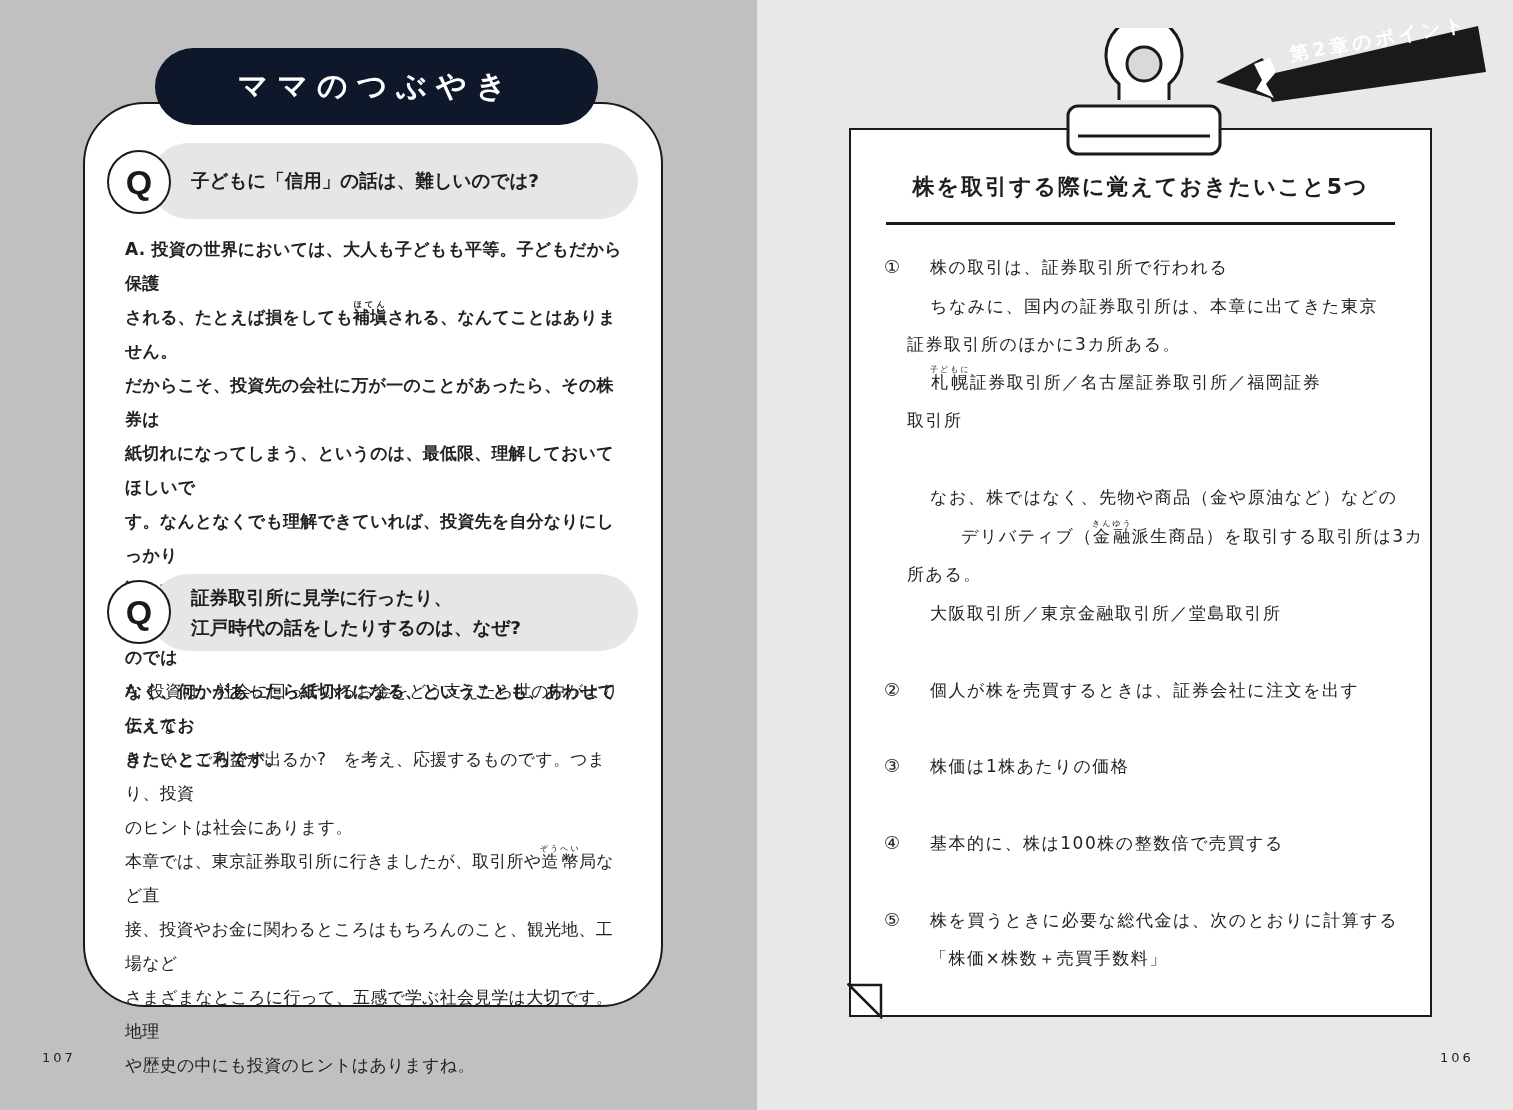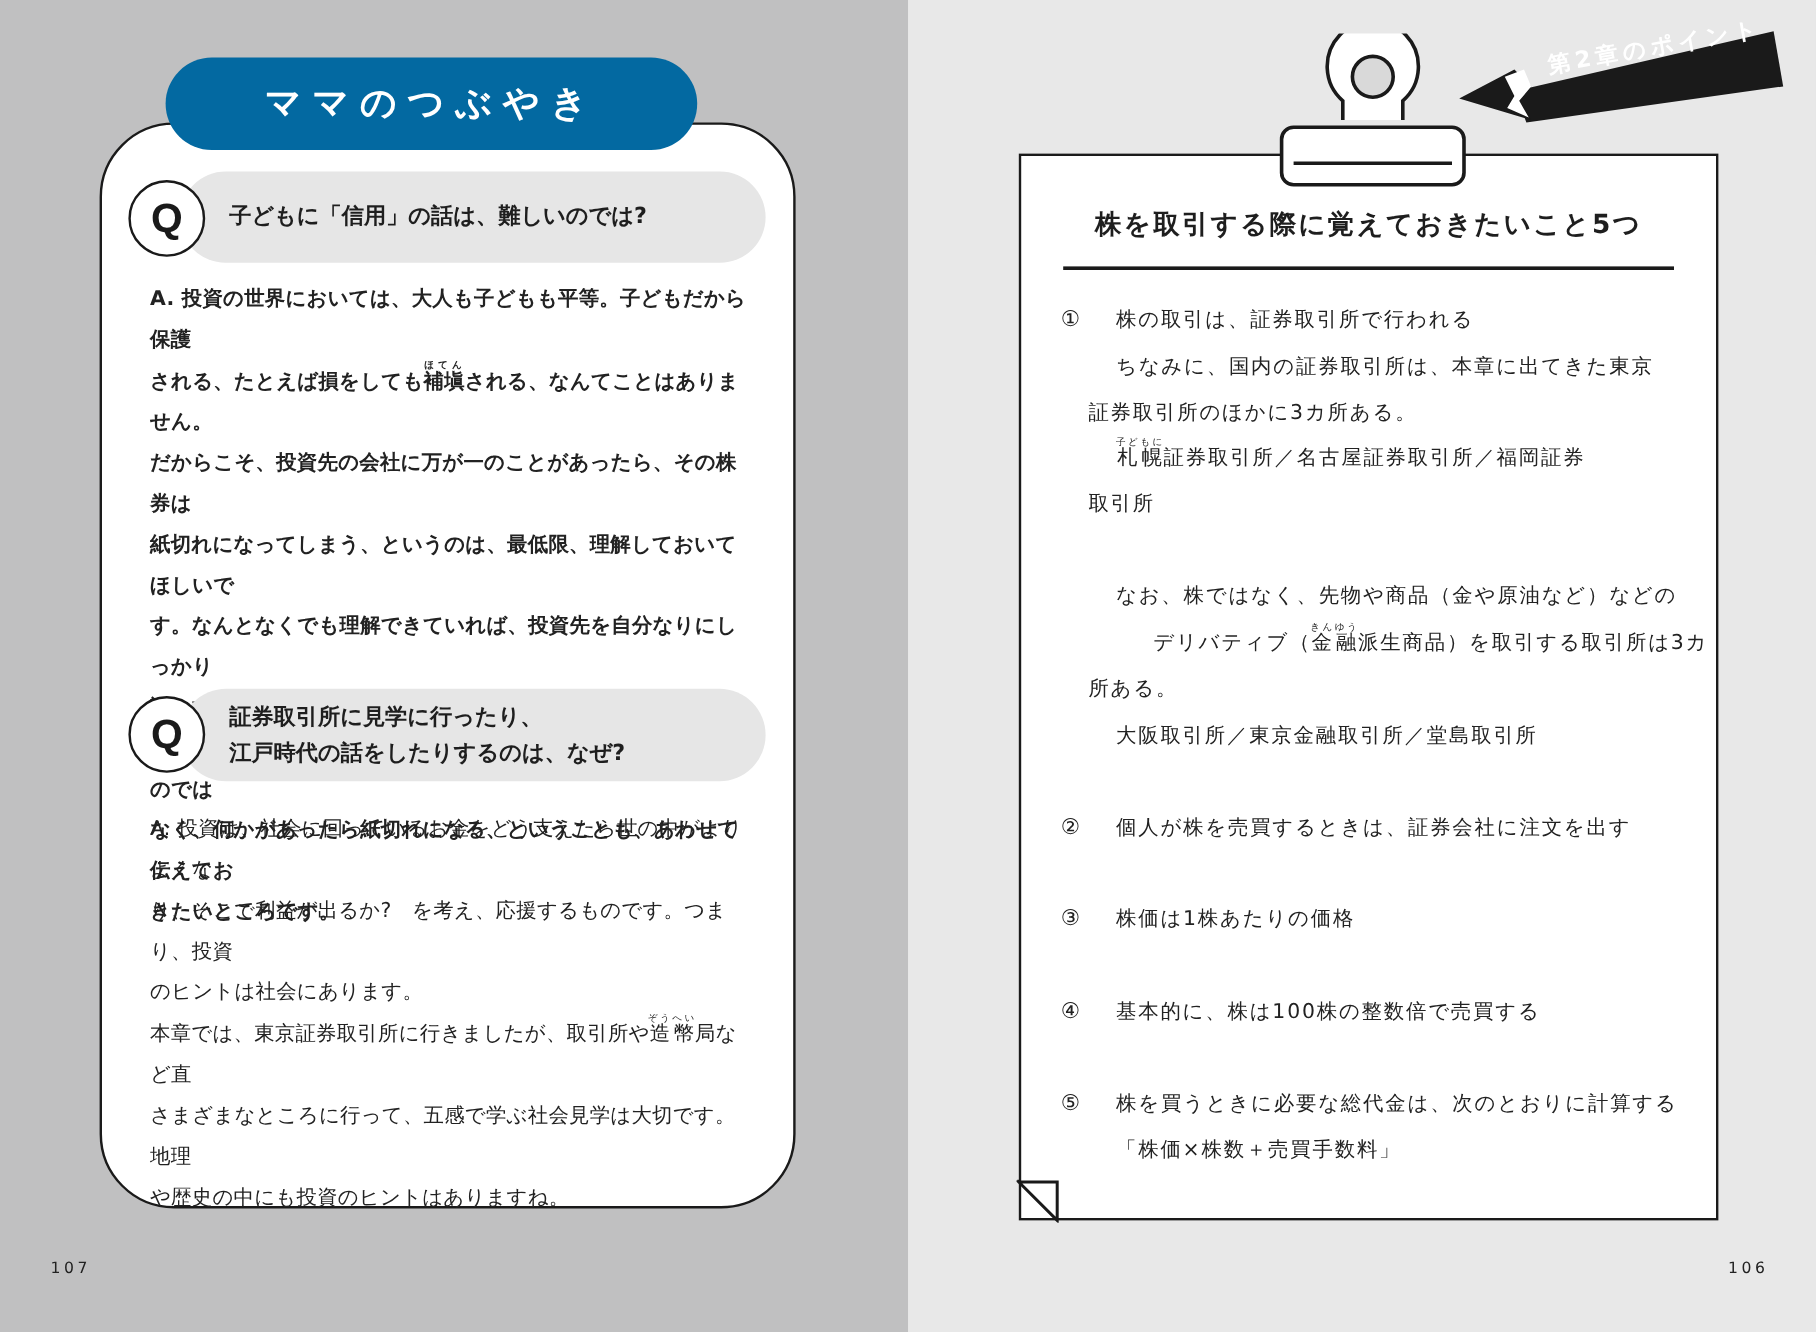--- a/index.html
+++ b/index.html
@@ -8,22 +8,22 @@
 
   .page-left { position: absolute; left: 0; top: 0; width: 757px; height: 1110px; background: #c0c0c1; }
   .page-right { position: absolute; left: 757px; top: 0; width: 756px; height: 1110px; background: #e8e8e8; }
 
   
   .card {
     position: absolute; left: 83px; top: 102px; width: 580px; height: 905px;
     background: #ffffff; border: 2.5px solid #1a1a1a; border-radius: 62px;
   }
   .card-title {
-    position: absolute; left: 138px; top: 48px; width: 443px; height: 77px;
-    background: #0369a1; border-radius: 40px; color: #ffffff;
+    position: absolute; left: 155px; top: 48px; width: 443px; height: 77px;
+    background: #0f172a; border-radius: 40px; color: #ffffff;
     font-size: 30px; font-weight: bold; letter-spacing: 9px;
     display: flex; align-items: center; justify-content: center;
   }
   .q-bar {
     position: absolute; background: #e6e6e6; border-radius: 40px;
     display: flex; align-items: center;
   }
   .q-bar.q1 { left: 150px; top: 143px; width: 488px; height: 76px; }
   .q-bar.q2 { left: 150px; top: 574px; width: 488px; height: 77px; }
   .q-text { padding-left: 41px; font-size: 18.5px; font-weight: bold; line-height: 30px; color: #1e1e1e; }
@@ -101,20 +101,21 @@
     <div>江戸時代の話をしたりするのは、なぜ?</div>
   </div>
 </div>
 <div class="q-circle q2">Q</div>
 
 <div class="answer a2">
   <p>A. 投資は、社会に回っているお金をどう支えたら世の中がよりよくな</p>
   <p>り、そこで利益が出るか?　を考え、応援するものです。つまり、投資</p>
   <p>のヒントは社会にあります。</p>
   <p>本章では、東京証券取引所に行きましたが、取引所や<ruby><span>造幣</span><rt>ぞうへい</rt></ruby>局など直</p>
+  <p>接、投資やお金に関わるところはもちろんのこと、観光地、工場など</p>
   <p>さまざまなところに行って、五感で学ぶ社会見学は大切です。地理</p>
   <p>や歴史の中にも投資のヒントはありますね。</p>
 </div>
 
 <div class="page-num left">107</div>
 
 <div class="note"></div>
 <svg class="note-corner" viewBox="0 0 36 36">
   <polygon points="2,2 34,2 34,34" fill="#e8e8e8"></polygon>
   <polygon points="2,2 34,34 34,2" fill="#ffffff" stroke="#1a1a1a" stroke-width="2.5" stroke-linejoin="miter"></polygon>

